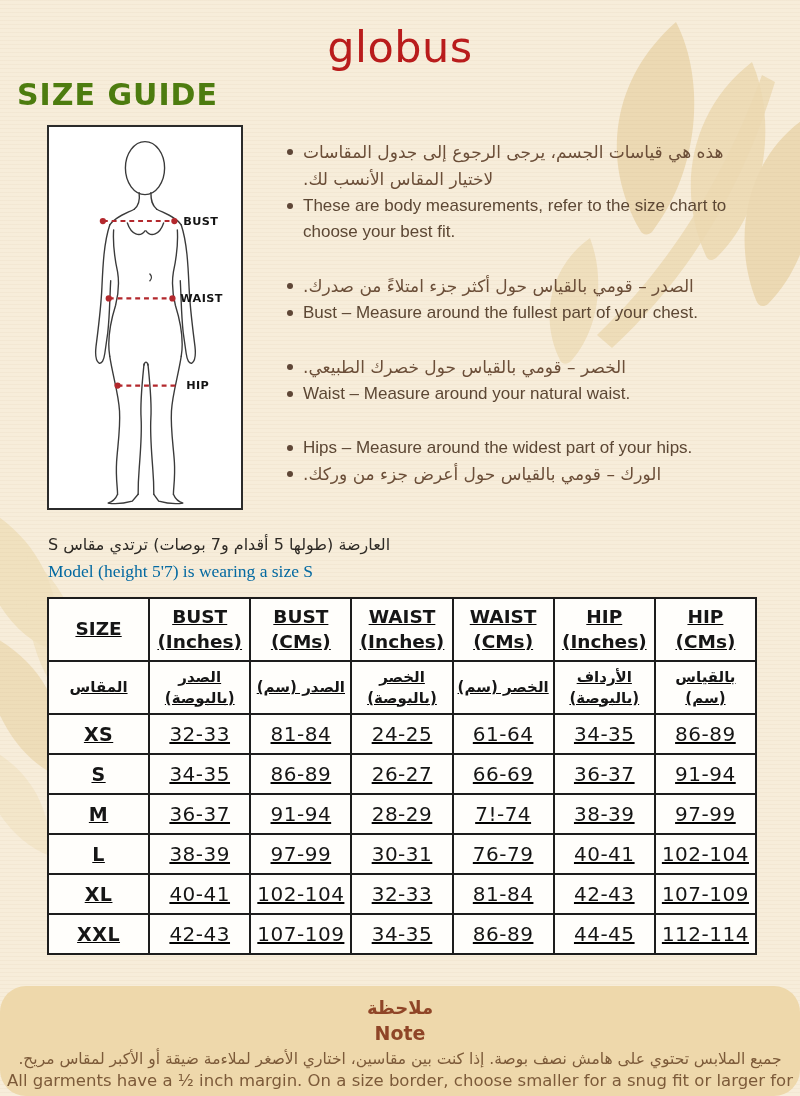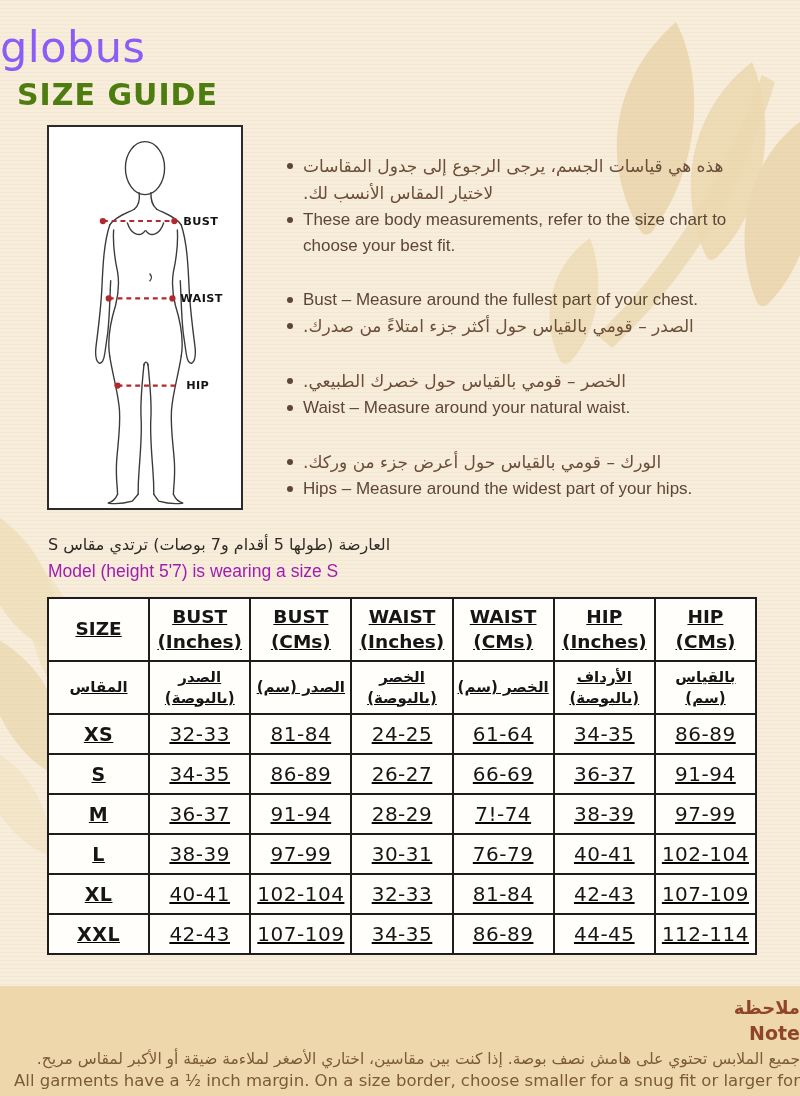--- a/index.html
+++ b/index.html
@@ -9,35 +9,35 @@
     font-family:"DejaVu Sans",sans-serif;
   }
   .texture{
     position:absolute;inset:0;z-index:1;pointer-events:none;
     background:repeating-linear-gradient(180deg, rgba(190,160,120,0.07) 0 1px, transparent 1px 4px);
   }
   .bg-leaves{position:absolute;inset:0;z-index:0;}
   .content{position:absolute;inset:0;z-index:2;}
 
   .brand{
-    position:absolute;top:22px;left:0;width:100%;text-align:left;
-    font-size:43px;font-weight:500;color:#8b5cf6;letter-spacing:0.5px;
+    position:absolute;top:22px;left:0;width:100%;text-align:center;
+    font-size:43px;font-weight:500;color:#b91c1c;letter-spacing:0.5px;
   }
   .title{
     position:absolute;top:77px;left:0;width:100%;text-align:left;
     font-size:30px;font-weight:bold;color:#4d7c0f;letter-spacing:1px;padding-left:17px;
   }
 
   .figure-box{
     position:absolute;left:47px;top:125px;width:196px;height:385px;
     background:#ffffff;border:2px solid #2b2b2b;box-sizing:border-box;
   }
   .figure-box svg{display:block;width:100%;height:100%;}
 
-  .bullets{position:absolute;left:287px;top:153px;width:474px;}
+  .bullets{position:absolute;left:287px;top:139px;width:474px;}
   .bullet-group{margin-bottom:28px;}
   .bullet-line{display:flex;gap:10px;align-items:flex-start;}
   .dot{
     width:6px;height:6px;border-radius:50%;background:#5e4636;
     flex:0 0 6px;margin-top:10px;
   }
   .b-ar{
     direction:rtl;text-align:left;
     font-size:17px;line-height:27px;color:#6b4e38;
     font-family:"DejaVu Sans",sans-serif;flex:1;
@@ -47,40 +47,40 @@
     font-family:Liberation Sans, sans-serif;flex:1;
   }
 
   .model-note{position:absolute;left:48px;top:531px;width:520px;}
   .mn-ar{
     direction:rtl;text-align:left;display:block;width:fit-content;
     font-size:16px;line-height:27px;color:#2e2a25;
     font-family:"DejaVu Sans",sans-serif;
   }
   .mn-en{
-    font-size:17.5px;line-height:26px;color:#a21caf;
-    font-family:Liberation Sans, sans-serif;
+    font-size:17.5px;line-height:26px;color:#0369a1;
+    font-family:Liberation Serif, serif;
   }
 
   table.size-table{
     position:absolute;left:47px;top:597px;width:710px;
     border-collapse:collapse;table-layout:fixed;z-index:3;text-decoration:underline;
   }
   table.size-table th, table.size-table td{
     border:2px solid #1d1d1d;background:#fffefb;text-align:center;
     vertical-align:middle;padding:0;color:#161616;
   }
   tr.r-en th{height:61px;font-size:18.5px;font-weight:bold;line-height:1.35;white-space:pre-line;}
   tr.r-ar th{height:51px;font-size:15px;font-weight:bold;direction:rtl;white-space:pre-line;line-height:1.35;}
   tbody td{height:38px;font-size:20px;letter-spacing:0.5px;}
   tbody td.size-col{font-weight:bold;font-size:19px;}
 
   .note-band{
     position:absolute;left:0;top:986px;width:800px;height:110px;
-    background:#eed8ab;text-align:right;z-index:2;
+    background:#eed8ab;text-align:center;z-index:2;border-radius:26px;
   }
   .nb-title-ar{
     direction:rtl;font-size:18px;font-weight:bold;color:#8f4527;
     margin-top:9px;line-height:26px;
   }
   .nb-title-en{font-size:19px;font-weight:bold;color:#8f4527;line-height:24px;}
   .nb-ar{direction:rtl;font-size:15.5px;color:#7c5a39;line-height:22px;margin-top:3px;}
   .nb-en{font-size:16.5px;color:#7c5a39;line-height:22px;}
 </style>
 </head>
@@ -156,45 +156,45 @@
         <span class="b-ar">هذه هي قياسات الجسم، يرجى الرجوع إلى جدول المقاسات لاختيار المقاس الأنسب لك.</span>
       </div>
       <div class="bullet-line">
         <span class="dot"></span>
         <span class="b-en">These are body measurements, refer to the size chart to choose your best fit.</span>
       </div>
     </div>
     <div class="bullet-group">
       <div class="bullet-line">
         <span class="dot"></span>
+        <span class="b-ar">الصدر – قومي بالقياس حول أكثر جزء امتلاءً من صدرك.</span>
+      </div>
+      <div class="bullet-line">
+        <span class="dot"></span>
         <span class="b-en">Bust – Measure around the fullest part of your chest.</span>
       </div>
-      <div class="bullet-line">
-        <span class="dot"></span>
-        <span class="b-ar">الصدر – قومي بالقياس حول أكثر جزء امتلاءً من صدرك.</span>
-      </div>
     </div>
     <div class="bullet-group">
       <div class="bullet-line">
         <span class="dot"></span>
         <span class="b-ar">الخصر – قومي بالقياس حول خصرك الطبيعي.</span>
       </div>
       <div class="bullet-line">
         <span class="dot"></span>
         <span class="b-en">Waist – Measure around your natural waist.</span>
       </div>
     </div>
     <div class="bullet-group">
       <div class="bullet-line">
         <span class="dot"></span>
+        <span class="b-en">Hips – Measure around the widest part of your hips.</span>
+      </div>
+      <div class="bullet-line">
+        <span class="dot"></span>
         <span class="b-ar">الورك – قومي بالقياس حول أعرض جزء من وركك.</span>
-      </div>
-      <div class="bullet-line">
-        <span class="dot"></span>
-        <span class="b-en">Hips – Measure around the widest part of your hips.</span>
       </div>
     </div>
   </div>
 
   <div class="model-note">
     <span class="mn-ar">العارضة (طولها 5 أقدام و7 بوصات) ترتدي مقاس S</span>
     <div class="mn-en">Model (height 5'7) is wearing a size S</div>
   </div>
 
   <table class="size-table">

